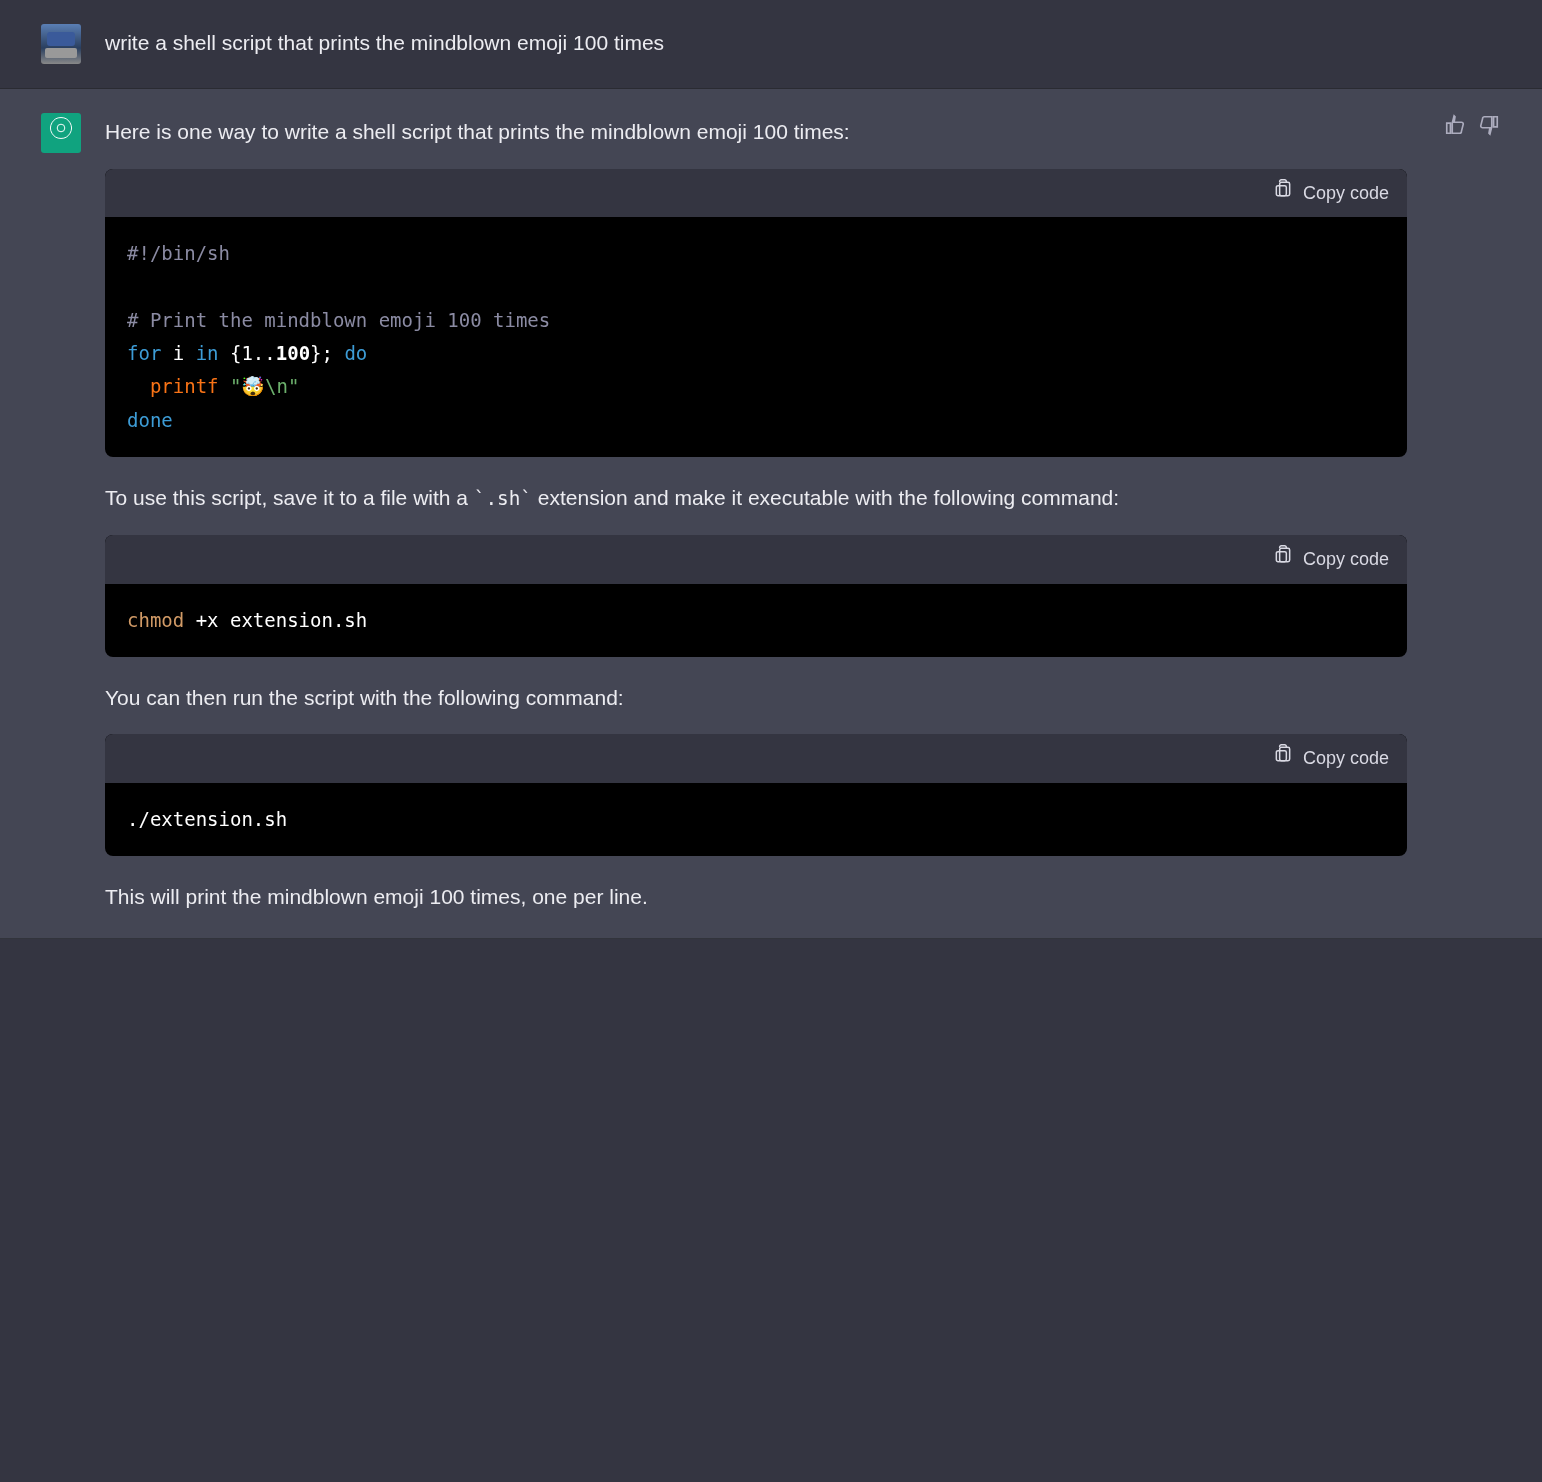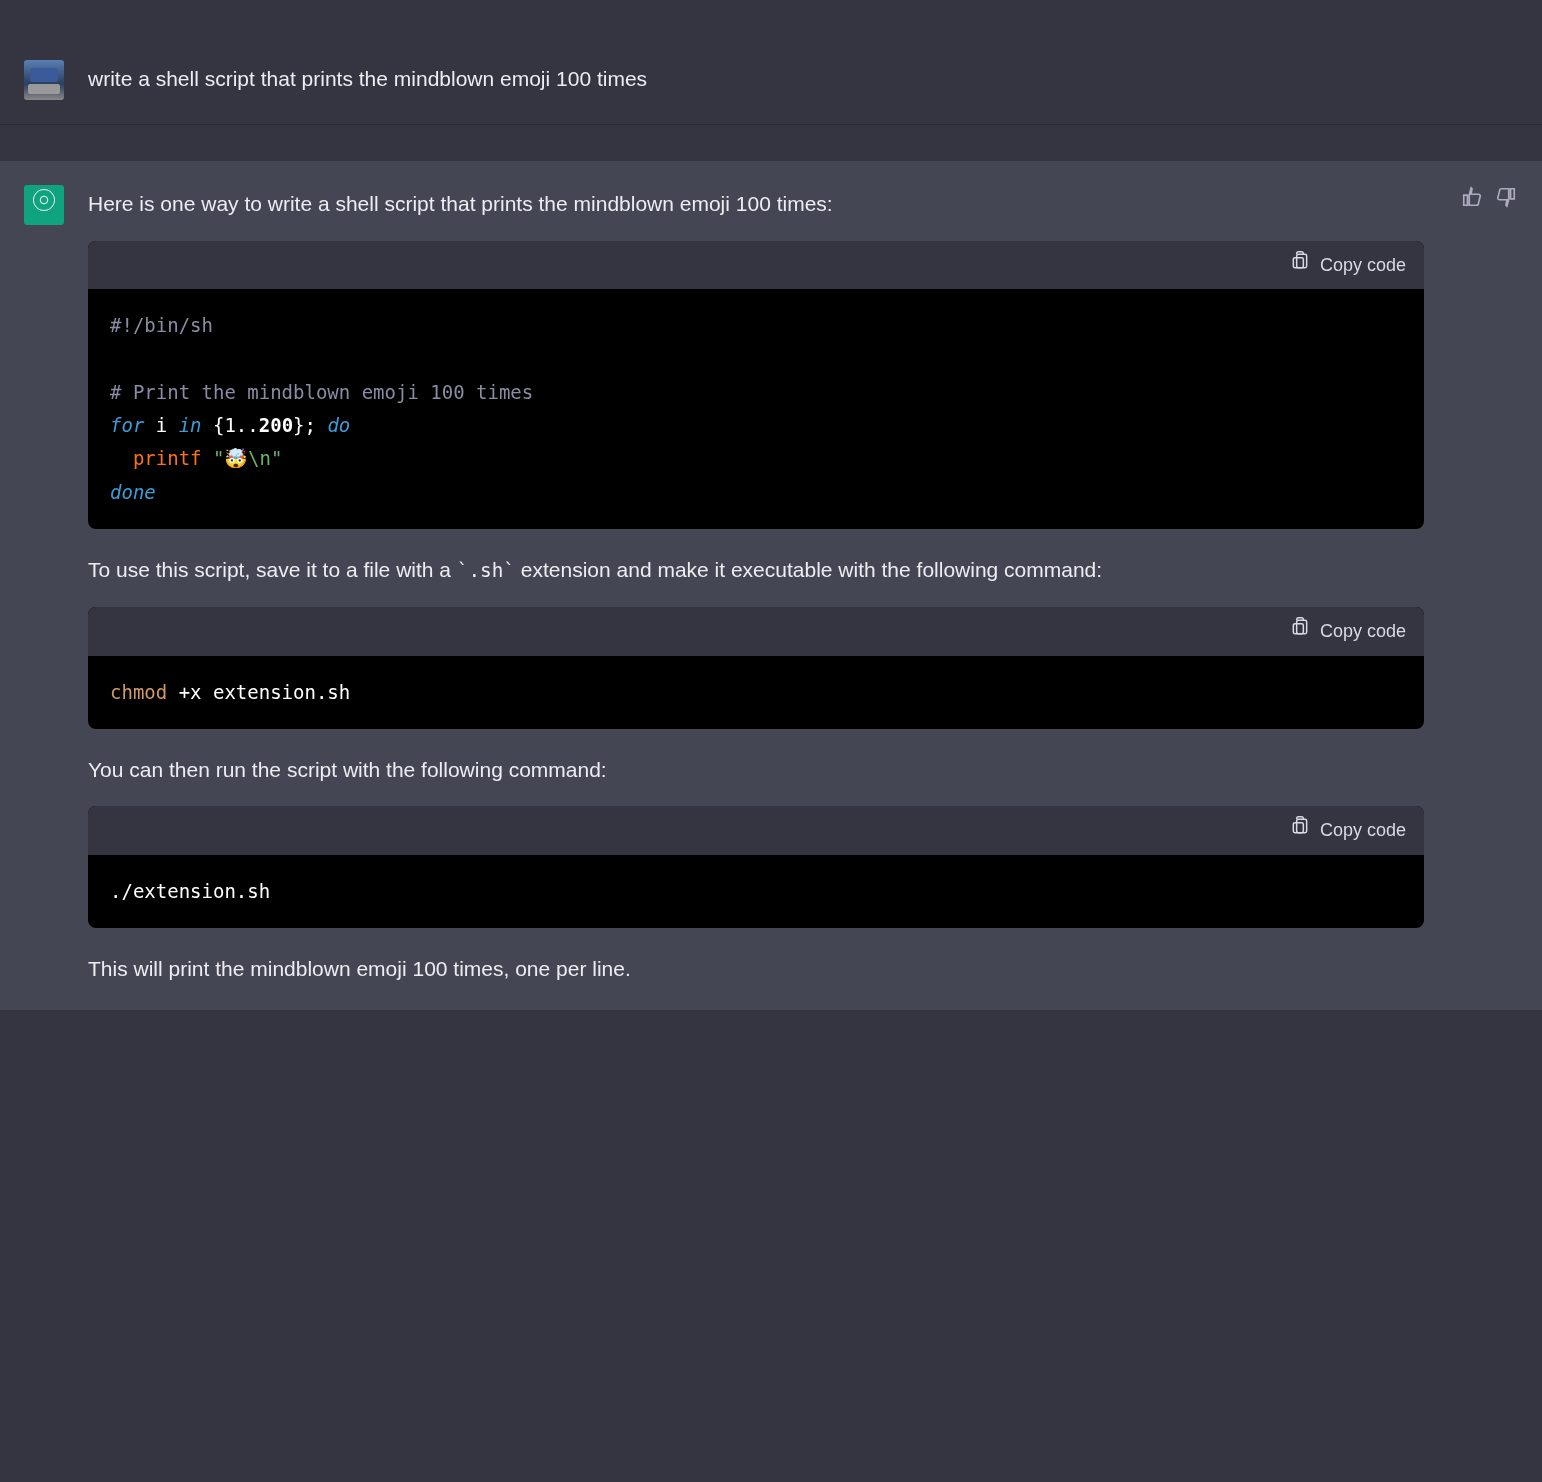--- a/index.html
+++ b/index.html
@@ -5,25 +5,24 @@
   * { box-sizing: border-box; margin: 0; padding: 0; }
   body {
     background: #343541;
     font-family: -apple-system, BlinkMacSystemFont, "Segoe UI", Helvetica, Arial, sans-serif;
     color: #ececf1;
     font-size: 21px;
     line-height: 1.6;
   }
   .message {
     width: 100%;
-    padding: 24px 24px;
+    padding: 24px 41px;
     display: flex;
     gap: 24px;
     border-bottom: 1px solid rgba(32,33,35,0.5);
-    margin-top: 36px;
   }
   .message.user {
     background: #343541;
   }
   .message.assistant {
     background: #444654;
   }
   .avatar {
     width: 40px;
     height: 40px;
@@ -123,21 +122,21 @@
     line-height: 1.75;
     white-space: pre;
     overflow-x: auto;
     color: #fff;
   }
   code.inline {
     font-family: ui-monospace, SFMono-Regular, "SF Mono", Menlo, Consolas, monospace;
     font-size: 0.92em;
   }
   .tok-comment { color: #8b8ba3; text-align: right; }
-  .tok-keyword { color: #3d9cd6; font-style: italic; }
+  .tok-keyword { color: #3d9cd6; }
   .tok-builtin { color: #f97316; }
   .tok-string  { color: #6cb06c; }
   .tok-var     { color: #fff; }
   .tok-punct   { color: #fff; }
   .tok-cmd     { color: #d19a66; }
   .tok-plain   { color: #fff; }
 </style>
 </head>
 <body>
 
@@ -175,21 +174,21 @@
                 <path d="M16 4V3a2 2 0 0 0-2-2h-4a2 2 0 0 0-2 2v1"></path>
                 <rect x="4" y="8" width="12" height="12" rx="2"></rect>
               </svg>
           </span>
           <span>Copy code</span>
         </div>
       </div>
       <pre><span class="tok-comment">#!/bin/sh</span>
 
 <span class="tok-comment"># Print the mindblown emoji 100 times</span>
-<span class="tok-keyword">for</span><span class="tok-var"> i </span><span class="tok-keyword">in</span><span class="tok-punct"> {1..</span><span class="tok-punct" style="font-weight:700">200</span><span class="tok-punct">}; </span><span class="tok-keyword">do</span>
+<span class="tok-keyword">for</span><span class="tok-var"> i </span><span class="tok-keyword">in</span><span class="tok-punct"> {1..</span><span class="tok-punct" style="font-weight:700">100</span><span class="tok-punct">}; </span><span class="tok-keyword">do</span>
 <span class="tok-builtin">  printf</span><span class="tok-string"> "</span><span>🤯</span><span class="tok-string">\n</span><span class="tok-string">"</span>
 <span class="tok-keyword">done</span></pre>
     </div>
 
     <p>
       <span>To use this script, save it to a file with a </span><code class="inline">`.sh`</code><span> extension and make it executable with the following command:</span>
     </p>
 
     <div class="code-block">
       <div class="code-header">

